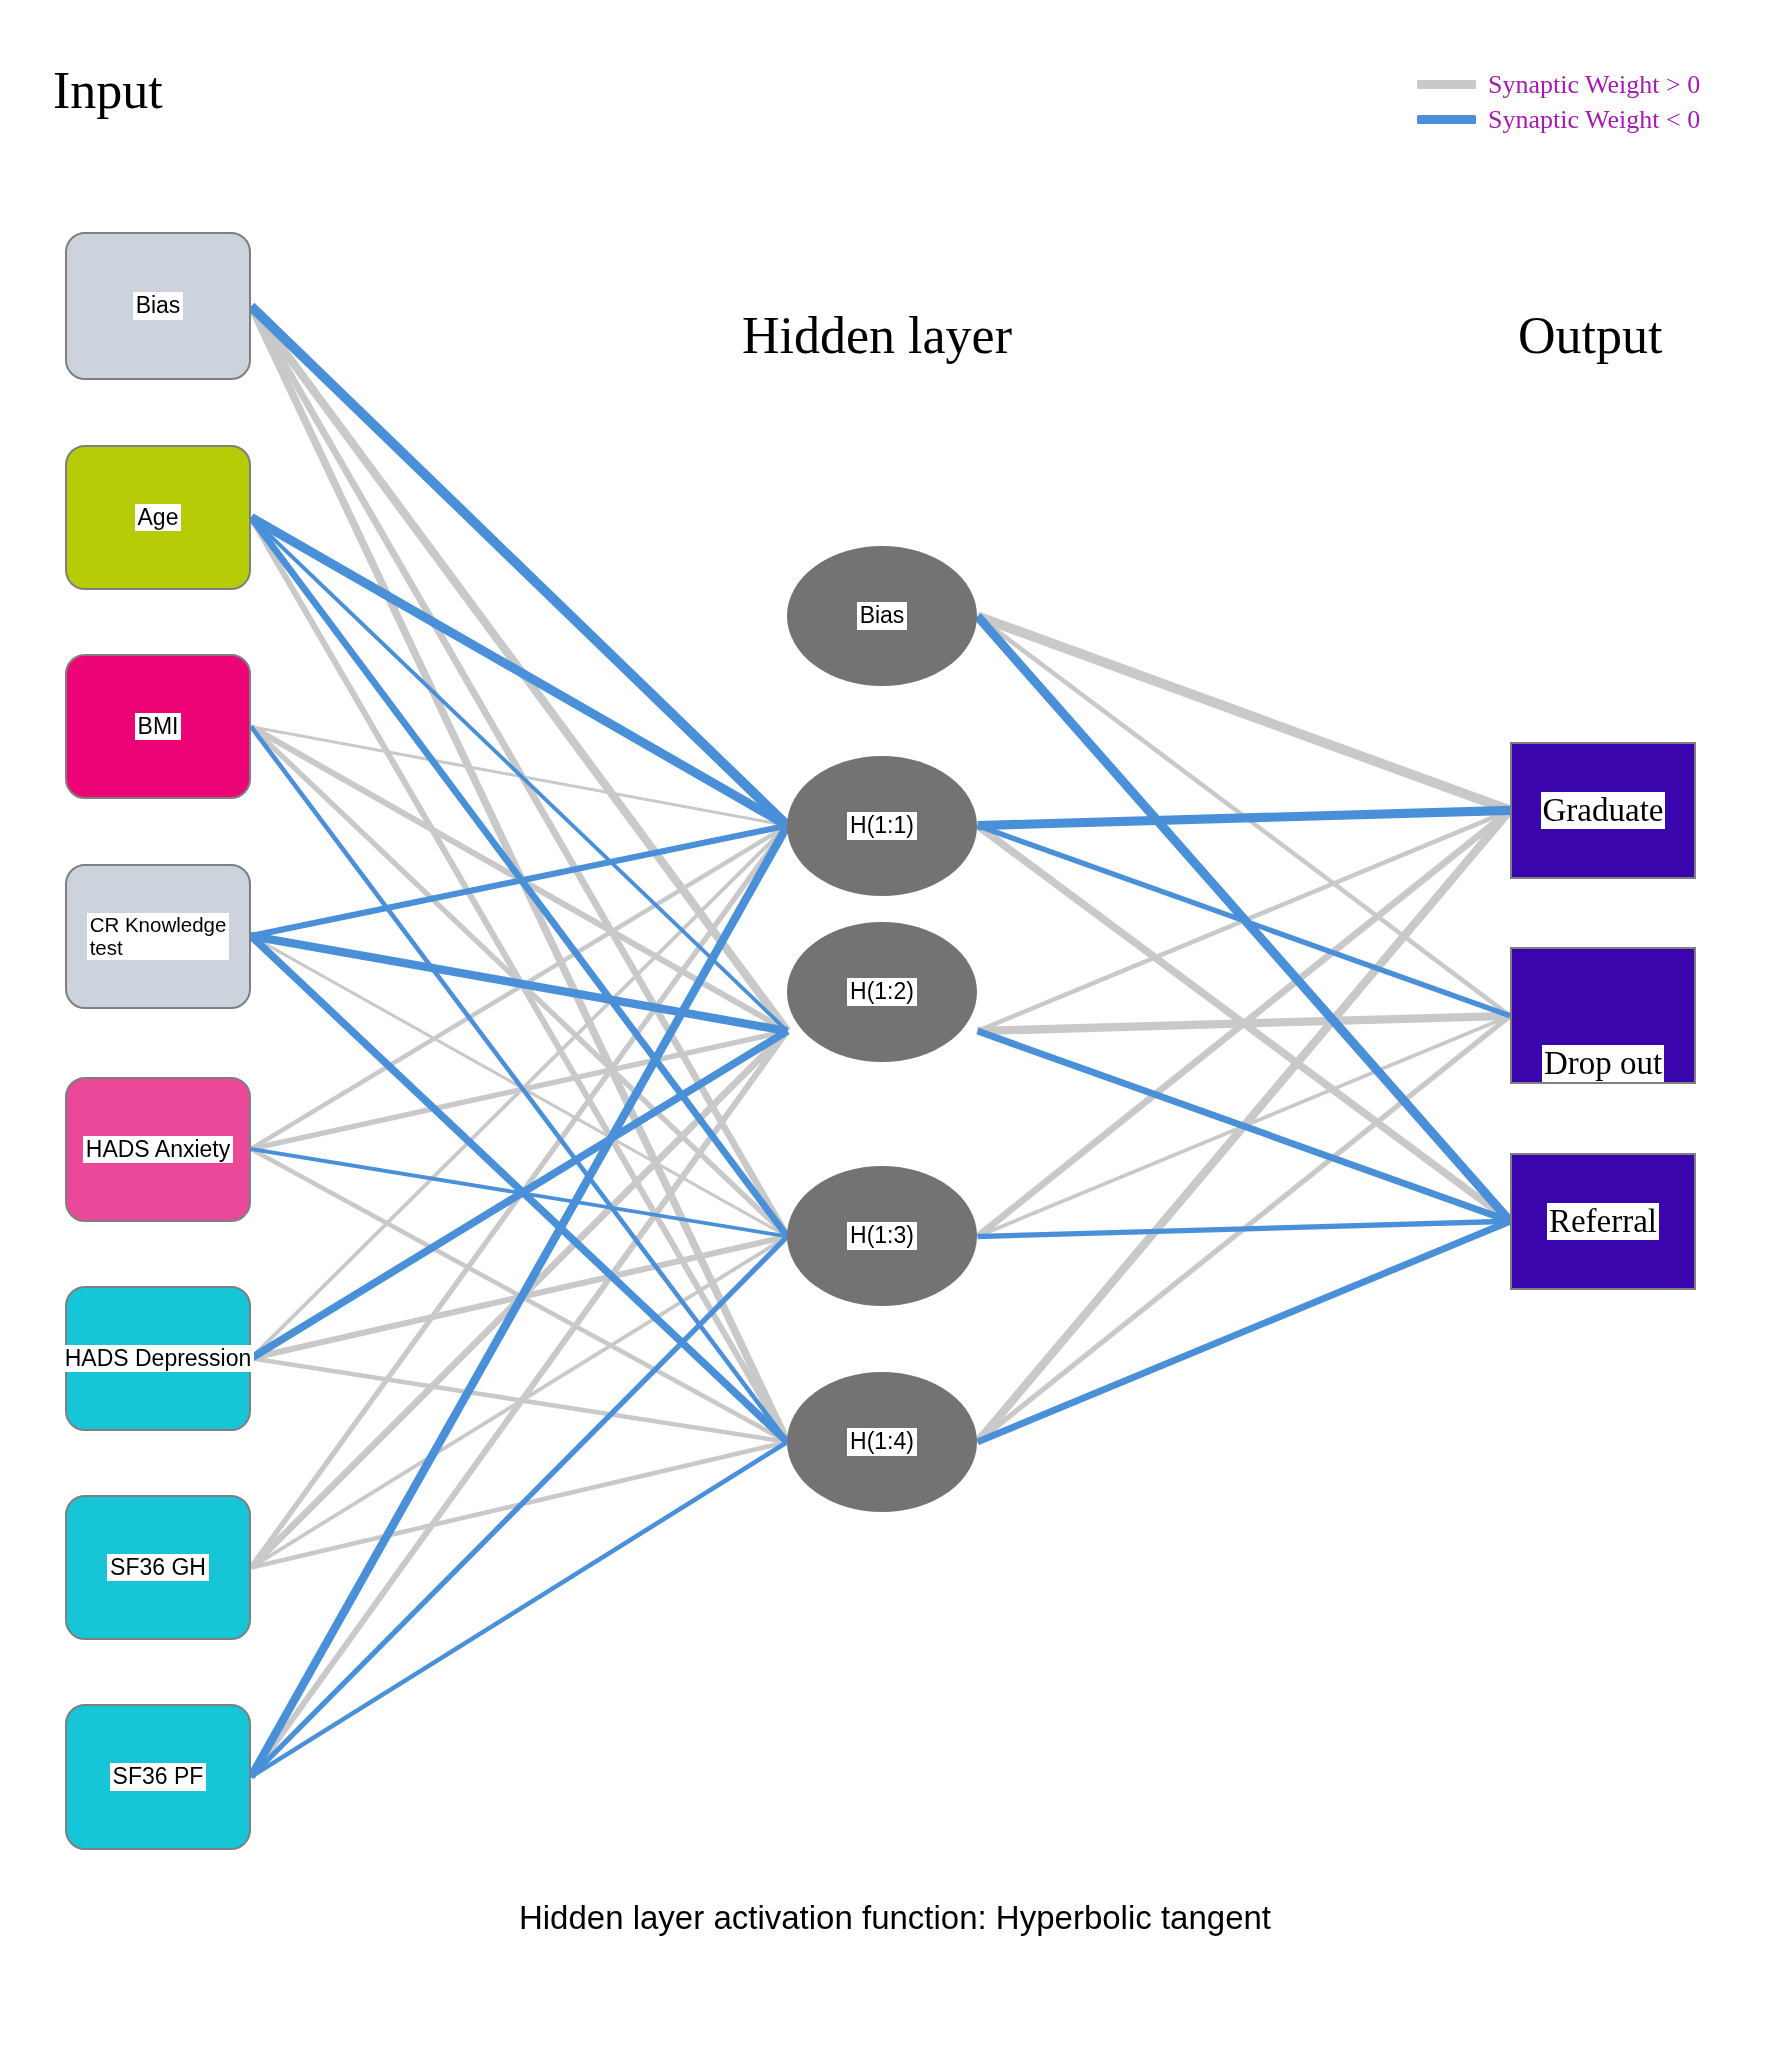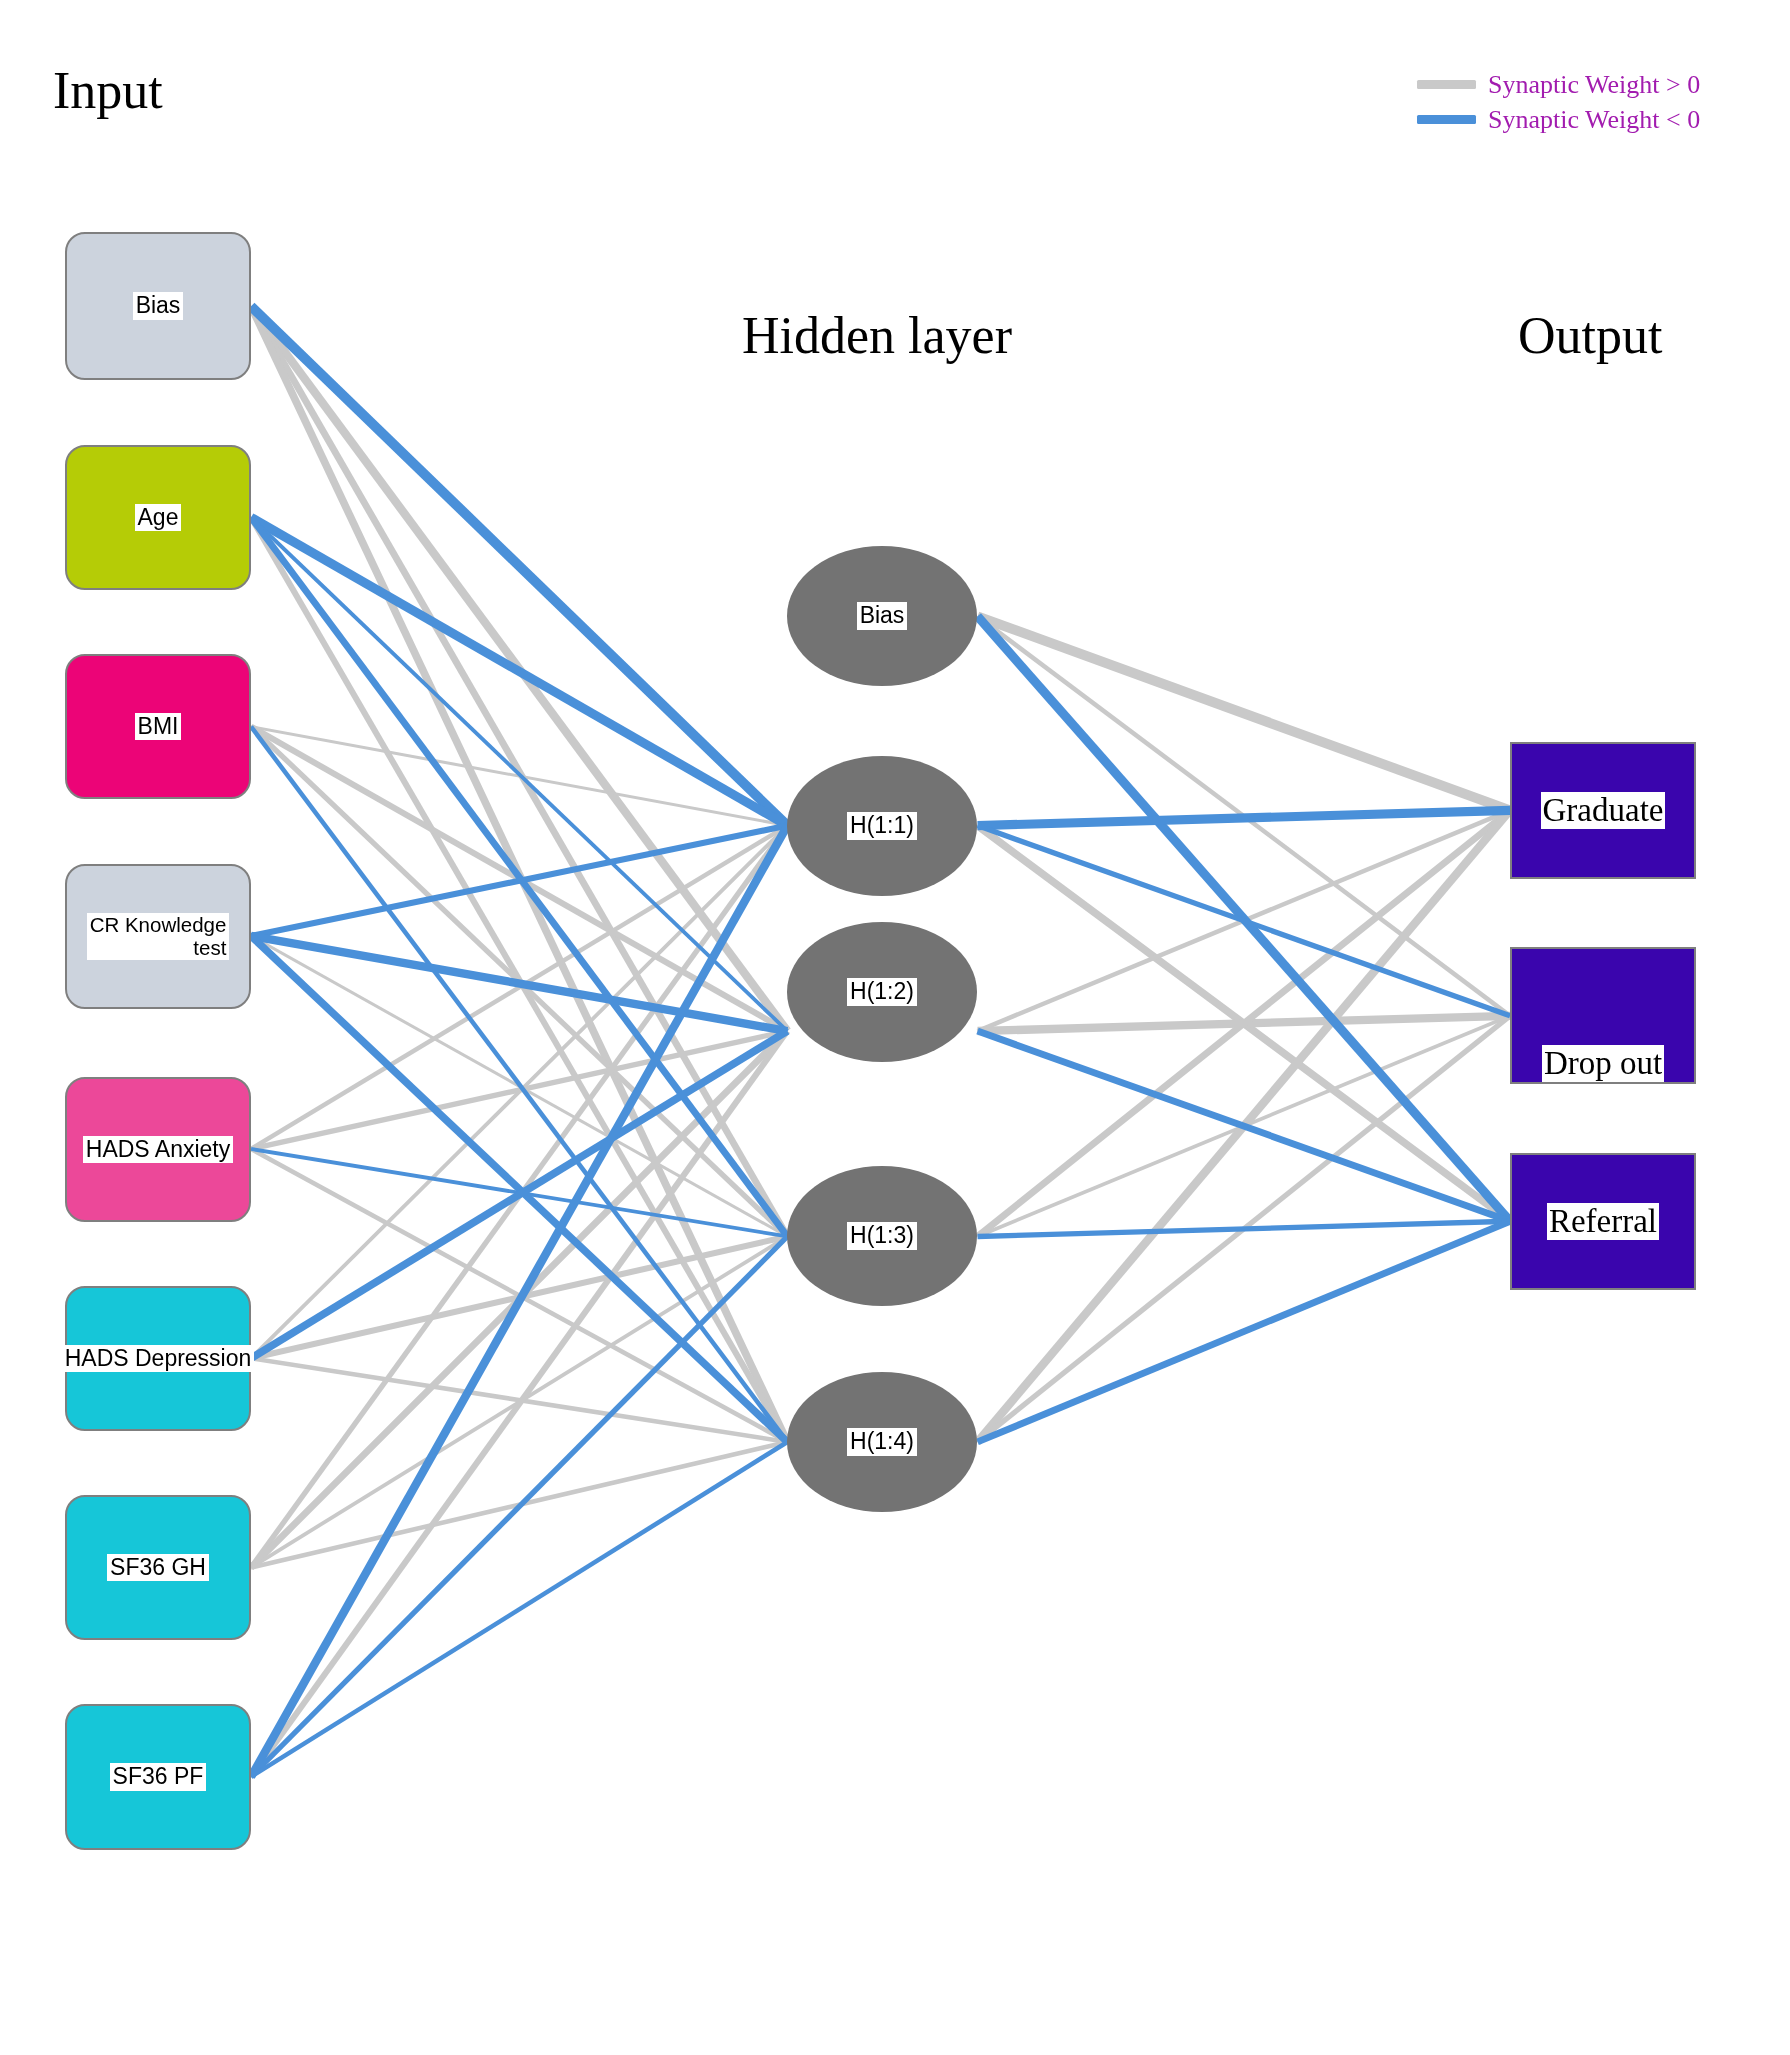--- a/index.html
+++ b/index.html
@@ -58,21 +58,21 @@
     font-family: "Liberation Sans", sans-serif;
     font-size: 23px;
   }
   .node-label.serif {
     font-family: "Liberation Serif", serif;
     font-size: 33px;
     padding: 0 1.5px;
   }
   .node-label.small {
     font-size: 20.5px;
-    text-align: right;
+    text-align: left;
   }
   .legend {
     position: absolute;
     left: 1417px;
     top: 67px;
   }
   .legend-row {
     display: flex;
     align-items: center;
     height: 35px;
@@ -223,15 +223,16 @@
         <div class="node-label serif">Graduate</div>
       </div>
       <div class="node output-node" style="left: 1510px; top: 947px; width: 186px; height: 137px; background: rgb(58, 5, 173); align-items: flex-end;">
         <div class="node-label serif">Drop out</div>
       </div>
       <div class="node output-node" style="left: 1510px; top: 1153px; width: 186px; height: 137px; background: rgb(58, 5, 173);">
         <div class="node-label serif">Referral</div>
       </div>
     </div>
 
+  <div class="footer-line" style="top:1899px;">Hidden layer activation function: Hyperbolic tangent</div>
 
 </div>
 
 
 </body></html>

